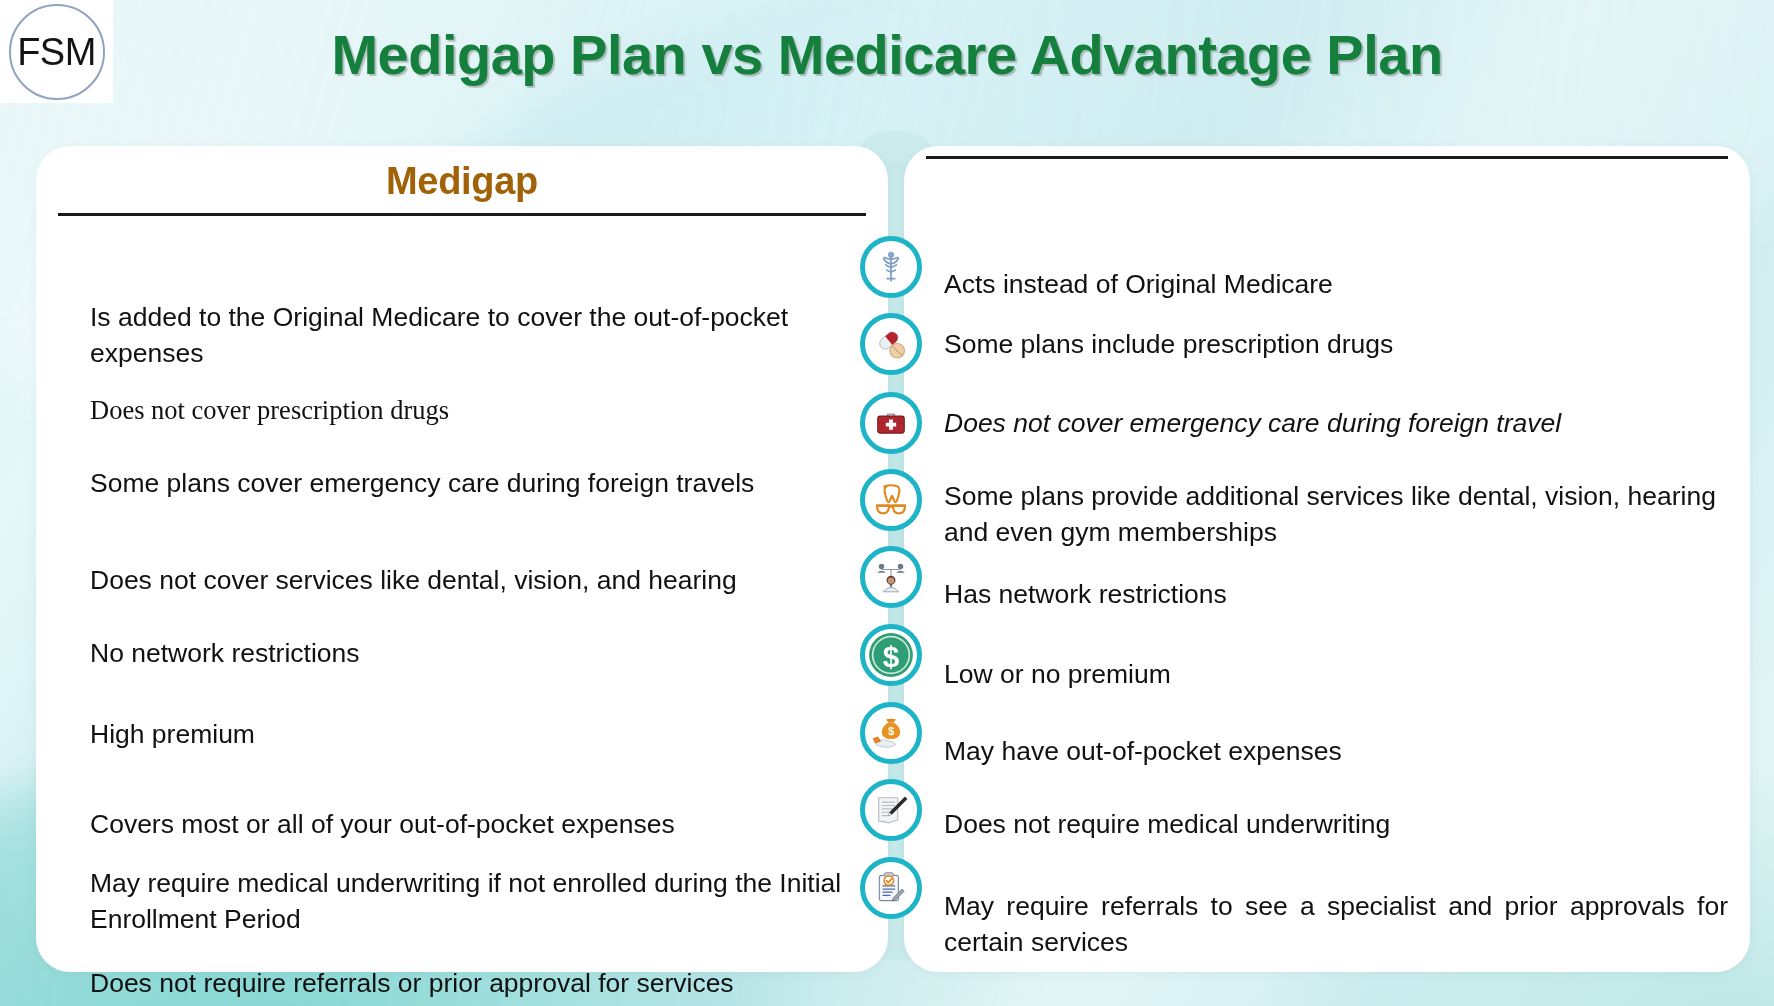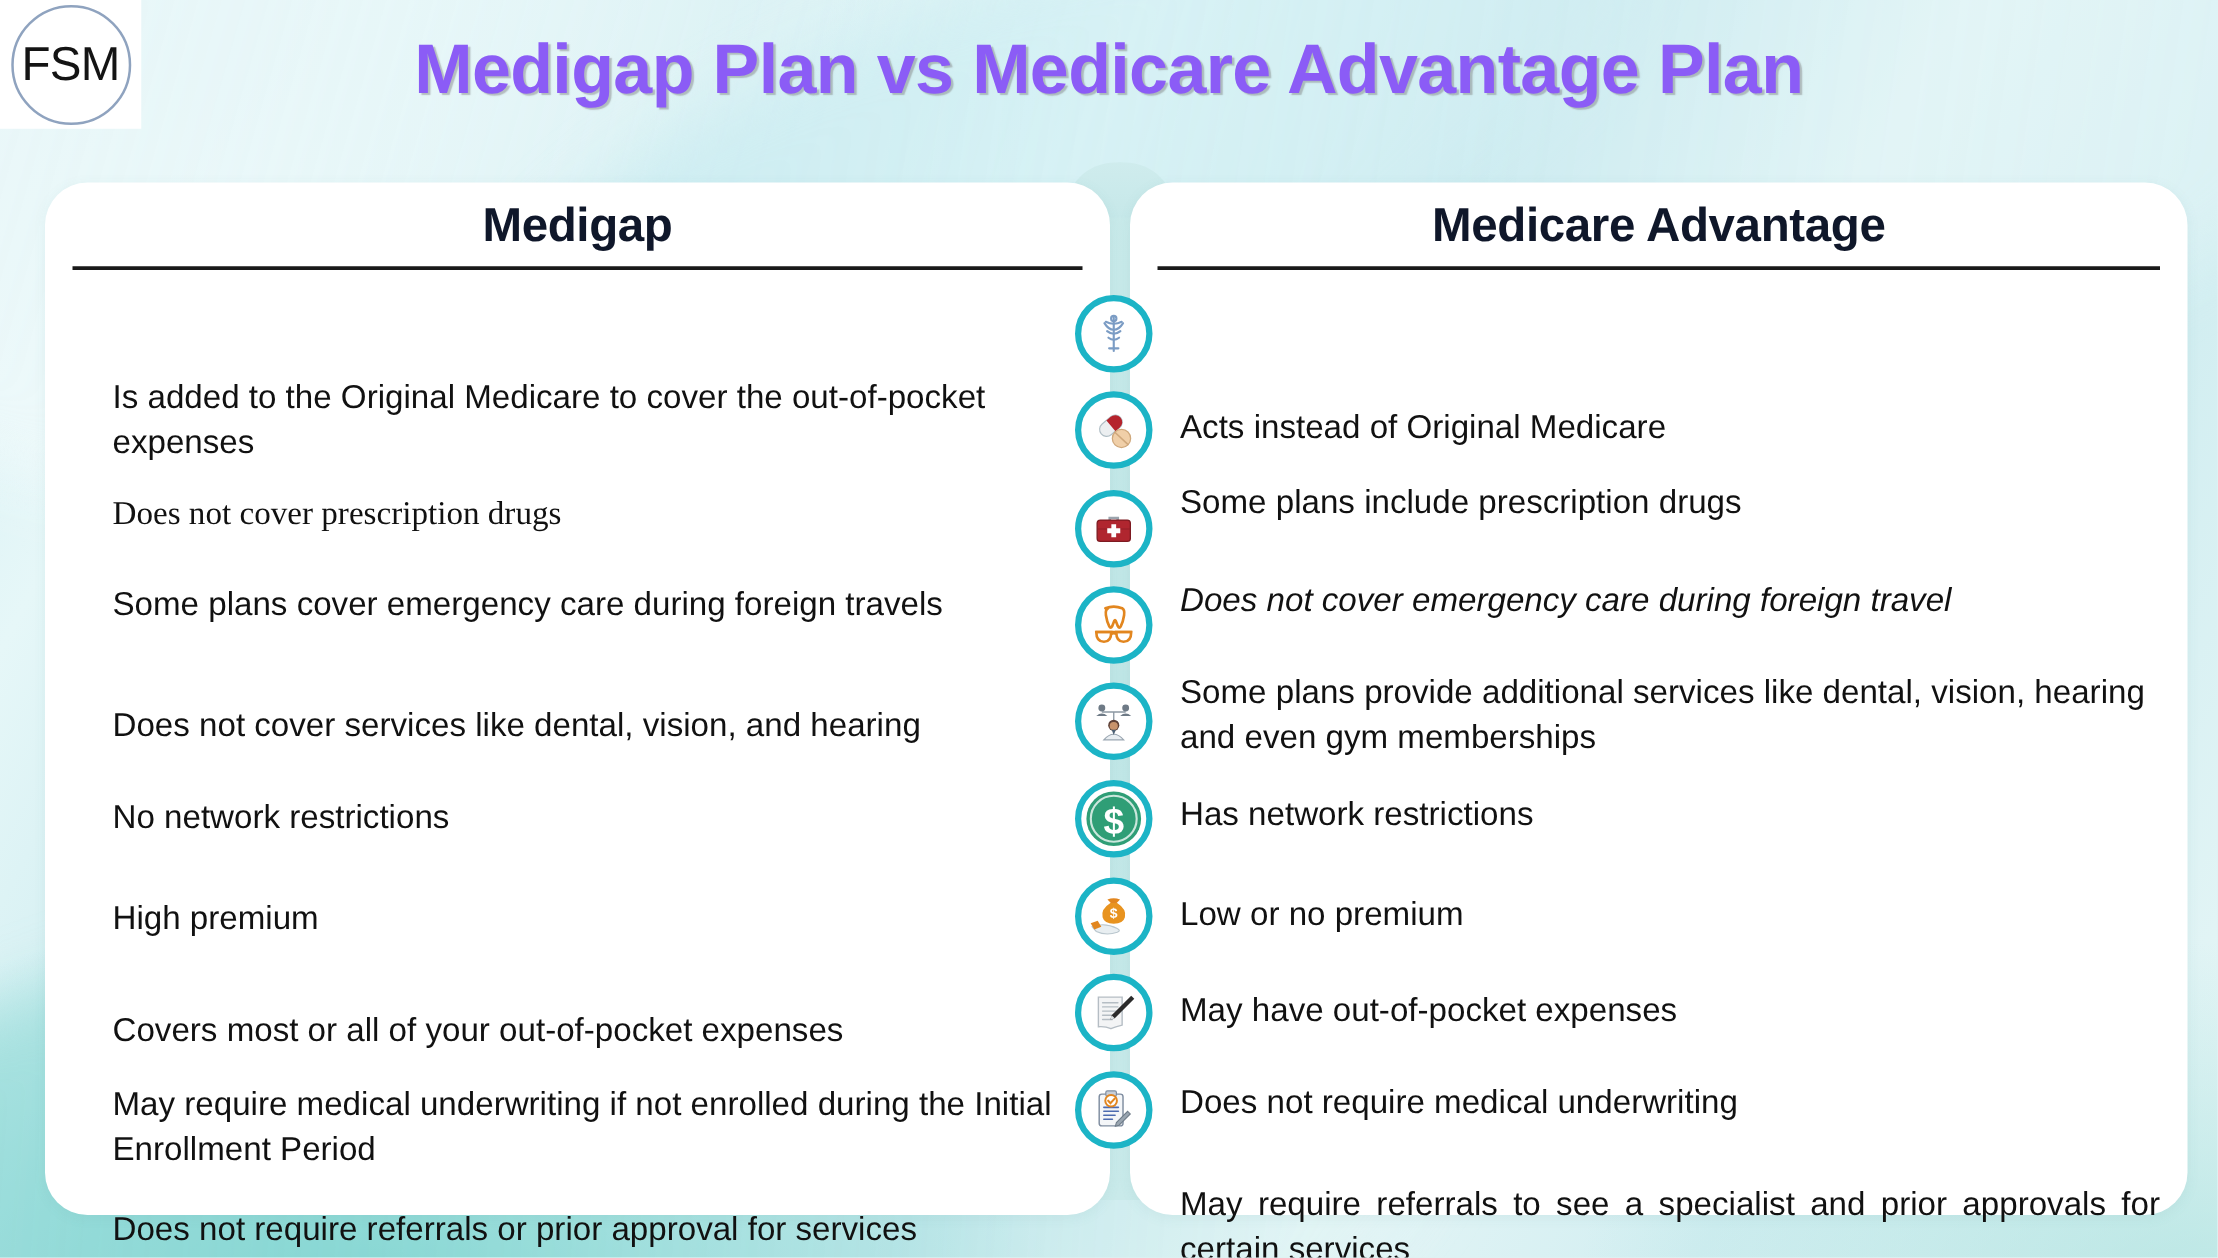--- a/index.html
+++ b/index.html
@@ -87,21 +87,21 @@
   }
 
   
   #title {
     position: absolute;
     left: 0; right: 0;
     top: 22px;
     text-align: center;
     font-size: 56px;
     font-weight: bold;
-    color: #8b5cf6;
+    color: #15803d;
     letter-spacing: -0.5px;
     text-shadow: 2px 2px 1px rgba(120,120,120,0.45);
     z-index: 20;
     white-space: nowrap;
   }
 
   
   #connector {
     position: absolute;
     left: 880px;
@@ -129,21 +129,21 @@
     z-index: 10;
     box-shadow: 0 2px 10px rgba(80,140,145,0.08);
   }
   #card-left  { left: 36px;  top: 146px; width: 852px;  height: 826px; }
   #card-right { left: 904px; top: 146px; width: 846px;  height: 826px; }
 
   .card-head {
     text-align: center;
     font-size: 38px;
     font-weight: bold;
-    color: #0f172a;
+    color: #a16207;
     padding-top: 14px;
     letter-spacing: -0.3px;
   }
   .card-rule {
     height: 0;
     border-top: 3px solid #1a1a1a;
     margin: 10px 22px 0 22px;
   }
 
   .rows {
@@ -217,21 +217,20 @@
       <div class="row" style="top: 347px;">Does not cover services like dental, vision, and hearing</div>
       <div class="row" style="top: 420px;">No network restrictions</div>
       <div class="row" style="top: 501px;">High premium</div>
       <div class="row" style="top: 591px;">Covers most or all of your out-of-pocket expenses</div>
       <div class="row" style="top: 650px;">May require medical underwriting if not enrolled during the Initial Enrollment Period</div>
       <div class="row" style="top: 750px;">Does not require referrals  or prior approval for services</div>
     </div>
 </div>
 
 <div class="card" id="card-right">
-  <div class="card-head">Medicare Advantage</div>
   <div class="card-rule"></div>
   <div class="rows" id="right-rows">
       <div class="row" style="top: 108px;">Acts  instead of Original Medicare</div>
       <div class="row" style="top: 168px;">Some plans include prescription drugs</div>
       <div class="row" style="top: 247px; font-style: italic;">Does not cover emergency care during foreign travel</div>
       <div class="row" style="top: 320px;">Some plans provide additional services like dental, vision, hearing and even gym memberships</div>
       <div class="row" style="top: 418px;">Has network restrictions</div>
       <div class="row" style="top: 498px;">Low or no premium</div>
       <div class="row" style="top: 575px;">May have out-of-pocket expenses</div>
       <div class="row" style="top: 648px;">Does not require medical underwriting</div>

